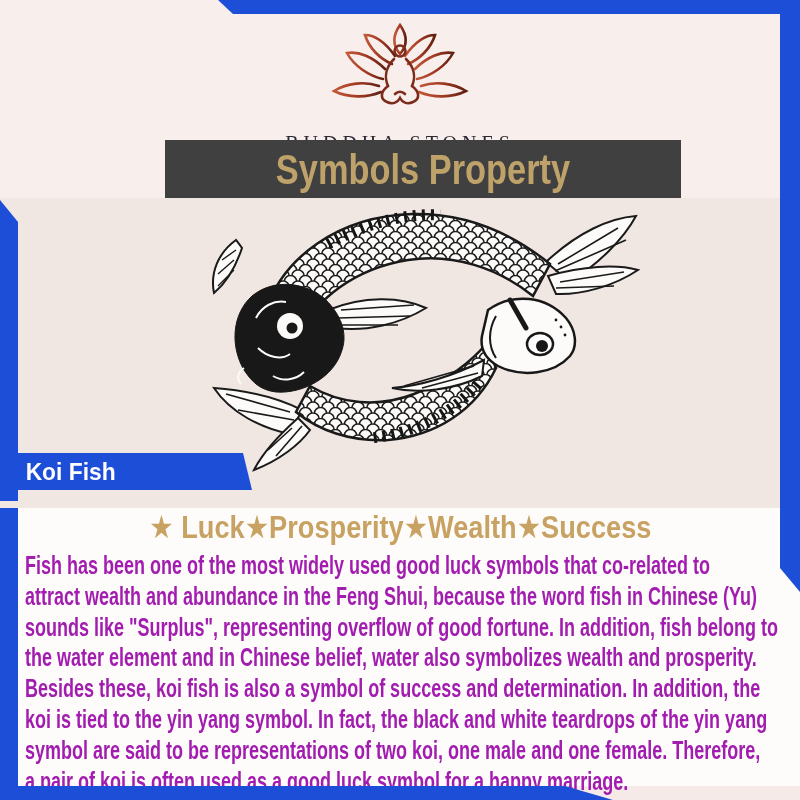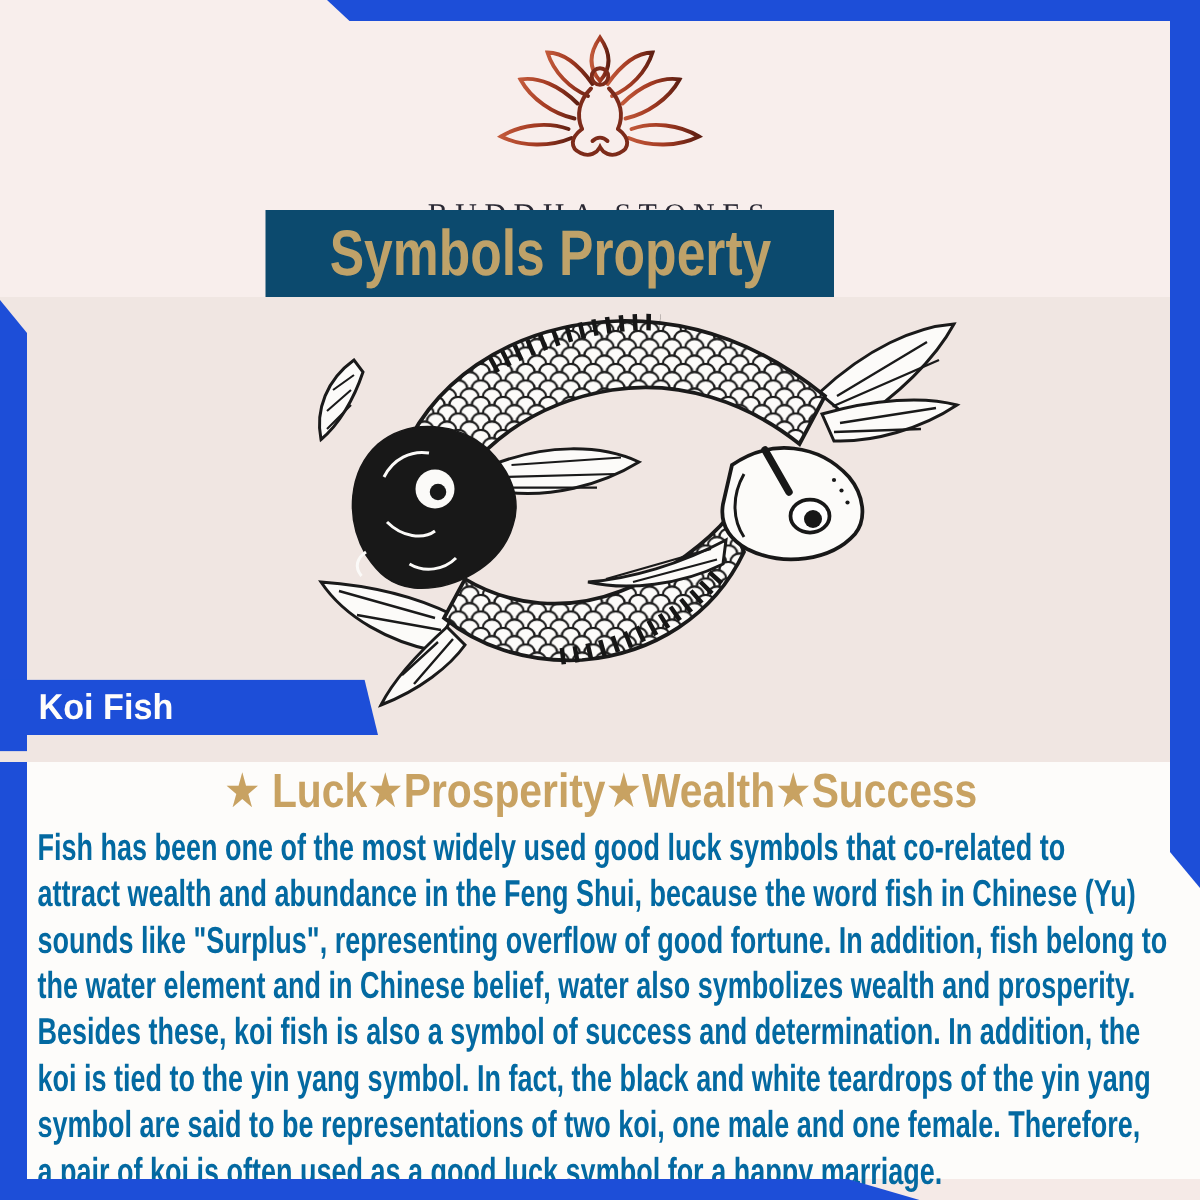--- a/index.html
+++ b/index.html
@@ -23,40 +23,40 @@
     clip-path:polygon(0 0,100% 22px,100% 100%,0 100%);}
   .left-strip-lower{top:508px;left:0;width:18px;height:292px;}
   .bottom-band{top:786px;left:0;width:613px;height:14px;z-index:6;
     clip-path:polygon(0 0,565px 0,100% 100%,0 100%);}
   
   .logo{top:22px;left:325px;width:150px;height:92px;}
   .brand{top:132px;left:0;width:800px;text-align:center;
     font-family:"Liberation Serif","DejaVu Serif",serif;
     font-size:20px;letter-spacing:5px;color:#2a2833;font-weight:500;}
   
-  .title-band{top:140px;left:177px;width:379px;height:58px;background:#0c4a6e;
+  .title-band{top:140px;left:165px;width:516px;height:58px;background:#404040;
     display:flex;align-items:center;justify-content:center;}
   .title-text{font-size:43px;font-weight:700;color:#bfa269;
     transform:scaleX(0.8);transform-origin:center;white-space:nowrap;}
   
   .koi-art{top:198px;left:178px;width:472px;height:276px;}
   
   .koi-band{top:453px;left:0;width:252px;height:37px;z-index:3;
     clip-path:polygon(0 0,243px 0,100% 100%,0 100%);
     display:flex;align-items:center;}
   .koi-band-label{color:#fffdfb;font-size:24px;font-weight:700;
     padding-left:27px;transform:scaleX(0.95);transform-origin:left center;
     white-space:nowrap;}
   
   .tagline{top:508px;left:0;width:800px;height:44px;text-align:center;
     display:flex;align-items:flex-start;justify-content:center;}
   .tagline-text{font-size:32px;font-weight:700;color:#c8a262;
     transform:scaleX(0.85);transform-origin:center;white-space:nowrap;}
   
-  .body-text{top:550px;left:25px;width:770px;color:#0369a1;}
+  .body-text{top:550px;left:25px;width:770px;color:#a21caf;}
   .body-line{font-size:25px;font-weight:700;line-height:30.8px;
     transform:scaleX(0.72);transform-origin:left center;white-space:nowrap;
     letter-spacing:0px;}
 </style>
 </head>
 <body>
 
 <div class="abs bg-mid"></div>
 <div class="abs white-panel"></div>
 <div class="abs bg-bottom"></div>

